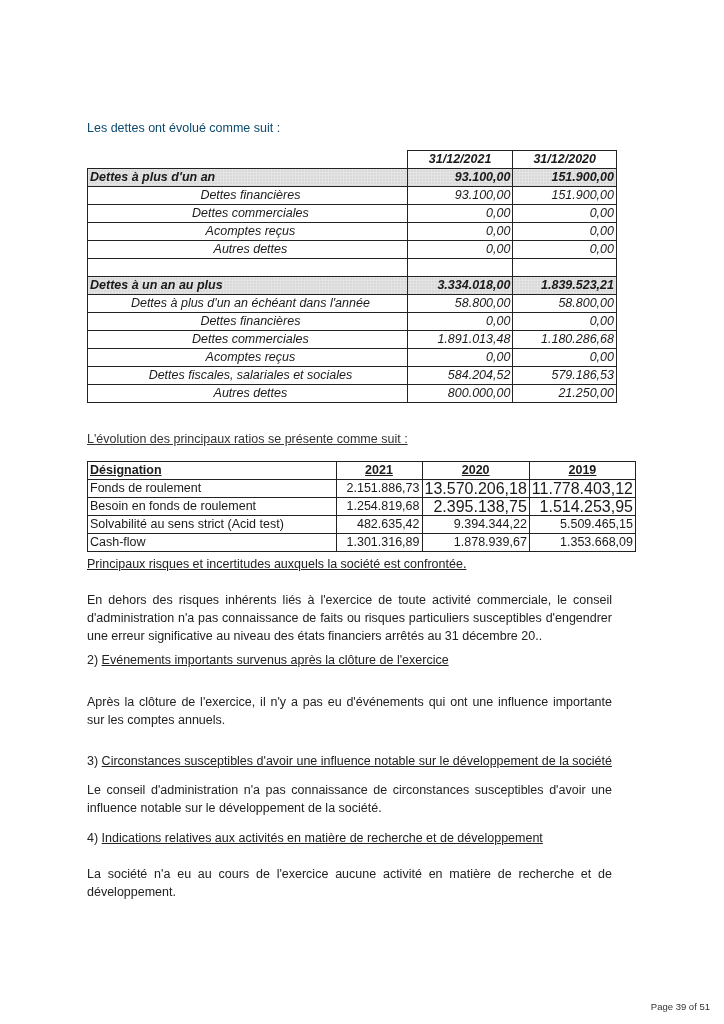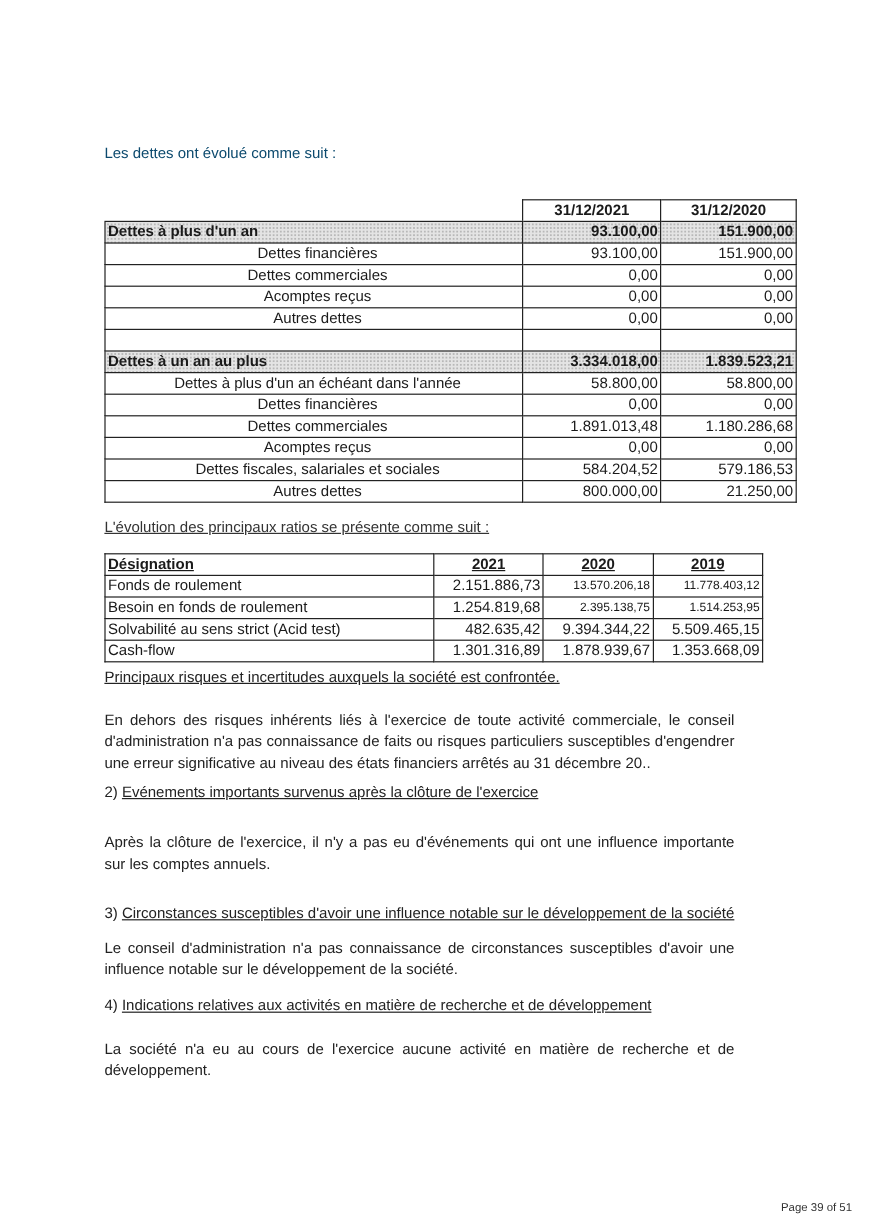--- a/index.html
+++ b/index.html
@@ -5,21 +5,21 @@
     html, body { margin: 0; padding: 0; }
     body {
       width: 724px; height: 1024px; background: #ffffff; position: relative; overflow: hidden;
       font-family: "Liberation Sans", sans-serif; color: #1a1a1a;
     }
     .page { position: absolute; left: 0; top: 0; width: 724px; height: 1024px; }
     .intro { position: absolute; left: 87px; top: 121px; font-size: 12.5px; color: #0c4a6e; }
 
     
     table { border-collapse: collapse; font-size: 12.5px; }
-    .debts { position: absolute; left: 87px; top: 166px; width: 577px; }
+    .debts { position: absolute; left: 87px; top: 150px; width: 530px; font-style: italic; }
     .debts td, .debts th { border: 1px solid #222; height: 17px; padding: 0 2px; line-height: 17px; white-space: nowrap; }
     .debts col.c1 { width: 318px; }
     .debts col.c2 { width: 105px; }
     .debts col.c3 { width: 103px; }
     .debts th { font-weight: bold; text-align: center; }
     .debts th.blank { border: none; border-bottom: 1px solid #222; }
     .debts td.num { text-align: right; margin-left: 44px; }
     .debts tr.section td { font-weight: bold; background: #e4e4e4;
       background-image: radial-gradient(#b8b8b8 0.6px, transparent 0.8px); background-size: 3px 3px; }
     .debts td.label { padding-left: 8px; text-align: center; }
@@ -29,21 +29,21 @@
     .ratios { position: absolute; left: 87px; top: 461px; width: 549px; }
     .ratios td, .ratios th { border: 1px solid #222; height: 17px; line-height: 17px; padding: 0 2px; white-space: nowrap; }
     .ratios col.r1 { width: 267px; }
     .ratios col.r2 { width: 89px; }
     .ratios col.r3 { width: 89px; }
     .ratios col.r4 { width: 89px; }
     .ratios th { font-weight: bold; text-align: center; }
     .ratios th span { text-decoration: underline; }
     .ratios th.left { text-align: left; }
     .ratios td.num { text-align: right; }
-    .ratios td.small { font-size: 10px; }
+    .ratios td.small { font-size: 16px; }
 
     .p { position: absolute; left: 87px; width: 525px; font-size: 12.5px; line-height: 18px; text-align: justify; color: #222; }
     .u { text-decoration: underline; }
     .risk-title { top: 555px; }
     .risk-body { top: 591px; }
     .h2 { top: 651px; }
     .p2 { top: 693px; }
     .h3 { top: 752px; }
     .p3 { top: 781px; }
     .h4 { top: 829px; }

